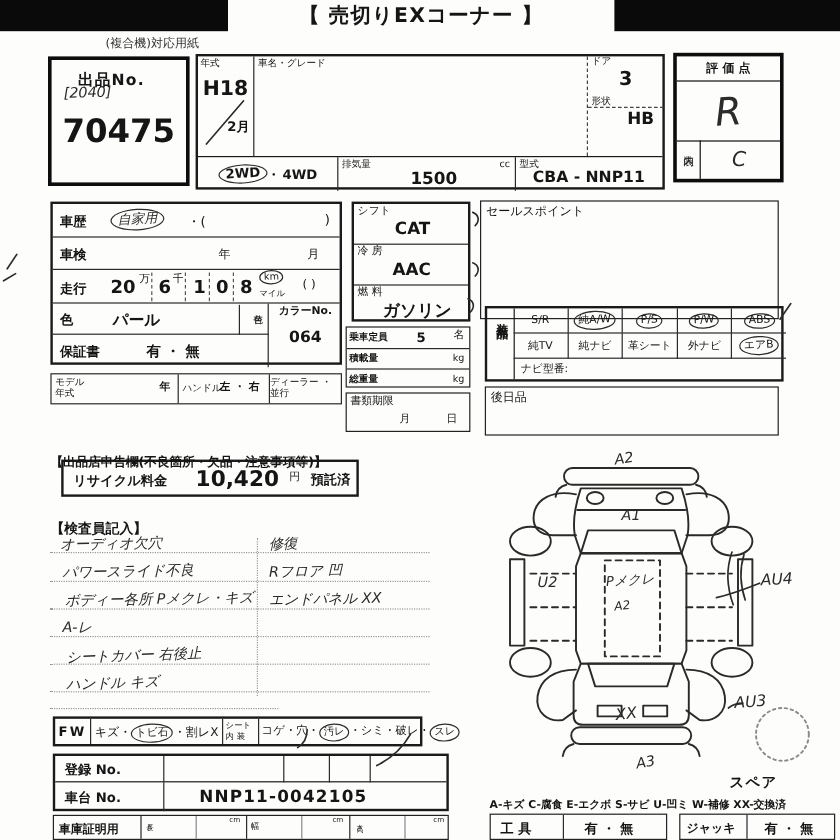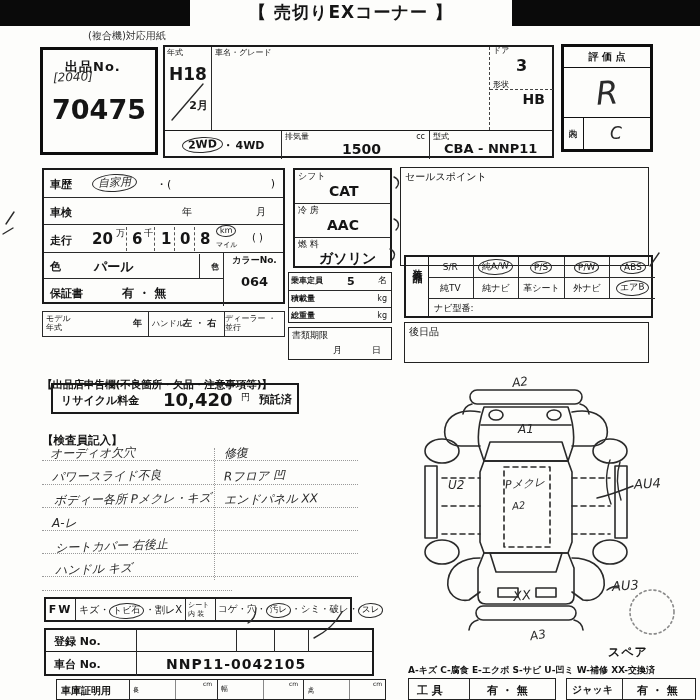--- a/index.html
+++ b/index.html
@@ -287,21 +287,21 @@
       <span class="abs" style="left:228px;top:0;height:22px;border-left:1px solid #2a2a2a;"></span>
       <span class="abs" style="left:262px;top:0;height:22px;border-left:1px solid #2a2a2a;"></span>
     </div>
     <div class="abs" style="left:0;top:22px;width:100%;height:24px;">
       <span class="bold" style="position:absolute;left:8px;top:5px;font-size:11px;">車台 No.</span>
       <span class="abs" style="left:90px;top:0;height:24px;border-left:1px solid #2a2a2a;"></span>
       <span class="bold" style="position:absolute;left:120px;top:4px;font-size:14px;letter-spacing:1px;">NNP11-0042105</span>
     </div>
   </div>
 
-  <div class="abs b15" style="left:44px;top:679px;width:330px;height:21px;margin-left:12px;">
+  <div class="abs b15" style="left:44px;top:679px;width:330px;height:21px;">
     <span class="bold" style="position:absolute;left:4px;top:4px;font-size:10px;">車庫証明用</span>
     <span class="abs" style="left:72px;top:0;height:100%;border-left:1px solid #2a2a2a;"></span>
     <span class="abs vtext" style="left:74px;top:2px;font-size:6px;height:17px;">長さ</span>
     <span class="abs" style="left:118px;top:0;height:100%;border-left:1px solid #888;"></span>
     <span class="abs lbl" style="left:146px;top:1px;font-size:6px;">cm</span>
     <span class="abs" style="left:160px;top:0;height:100%;border-left:1px solid #2a2a2a;"></span>
     <span class="abs lbl9" style="left:164px;top:6px;font-size:7px;">幅</span>
     <span class="abs" style="left:206px;top:0;height:100%;border-left:1px solid #888;"></span>
     <span class="abs lbl" style="left:232px;top:1px;font-size:6px;">cm</span>
     <span class="abs" style="left:246px;top:0;height:100%;border-left:1px solid #2a2a2a;"></span>

